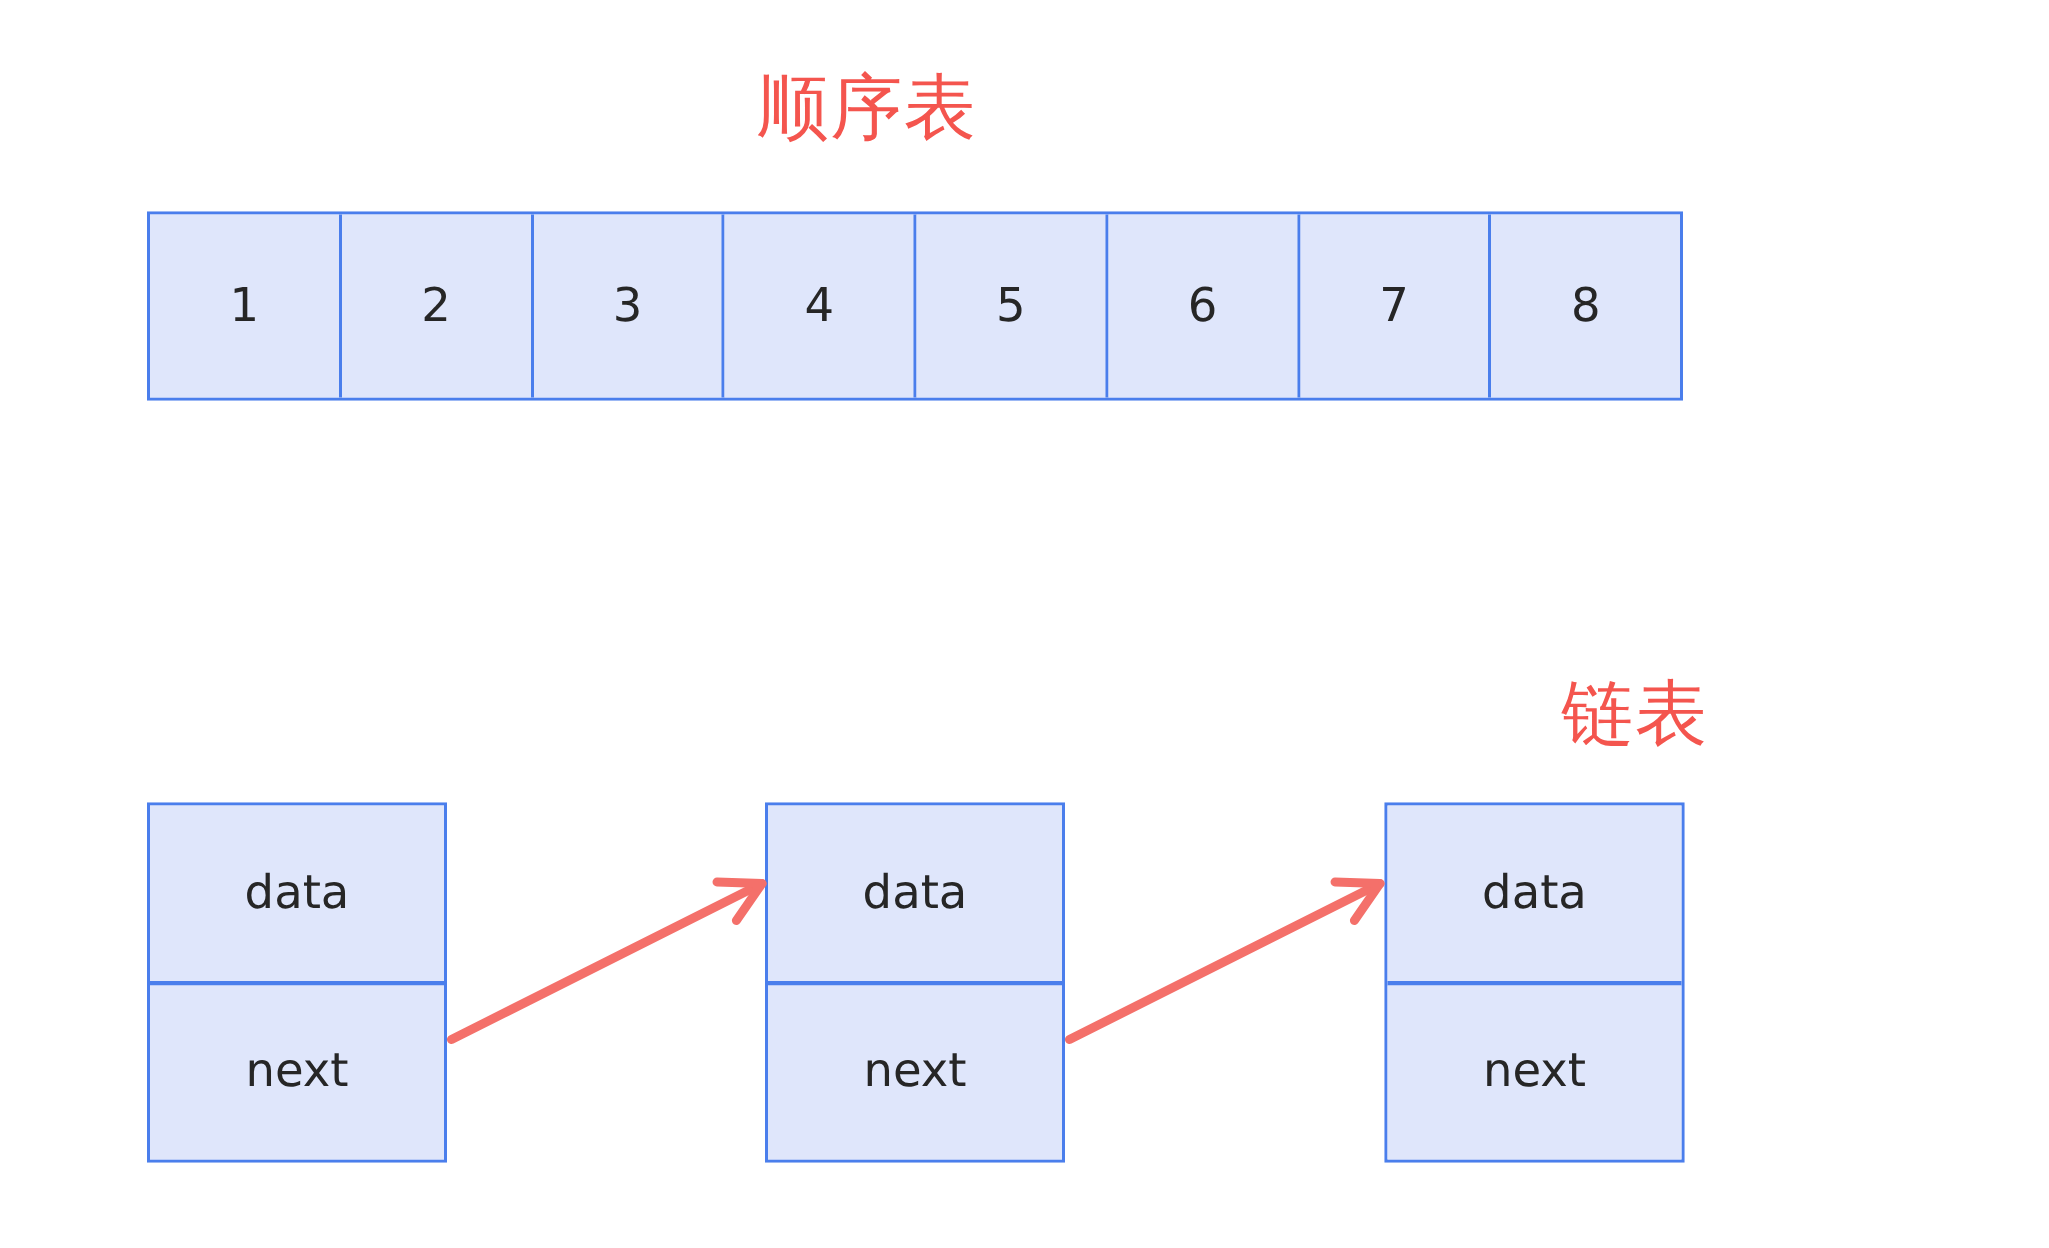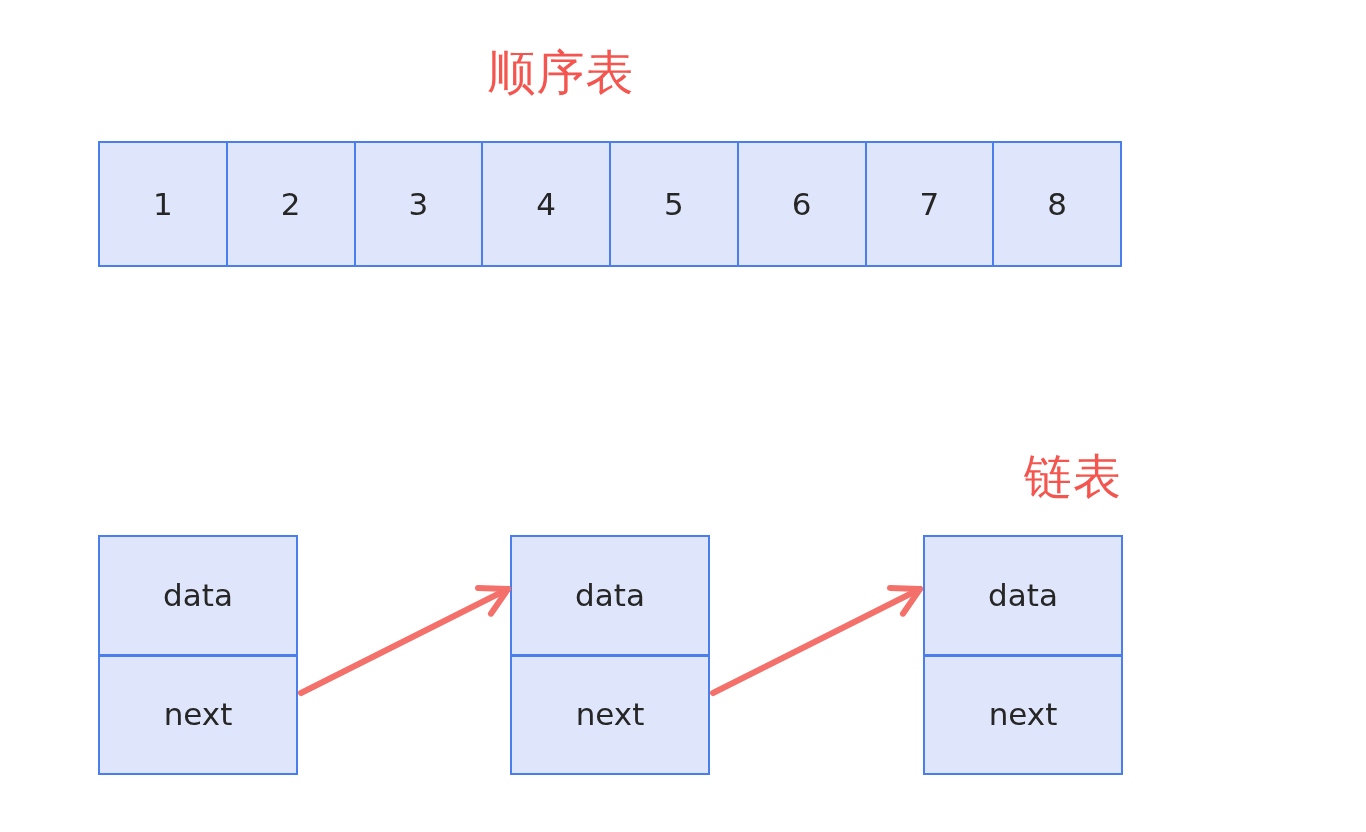--- a/index.html
+++ b/index.html
@@ -18,20 +18,21 @@
 
   
   .section-title {
     position: absolute;
     color: #f4554e;
     font-size: 48px;
     line-height: 1;
     font-weight: 400;
     white-space: nowrap;
     letter-spacing: 1px;
+    padding-left: 17px;
   }
   #title-array {
     left: 0;
     top: 48px;
     width: 1122px;
     text-align: center;
   }
   #title-linked {
     left: 0;
     top: 452px;

